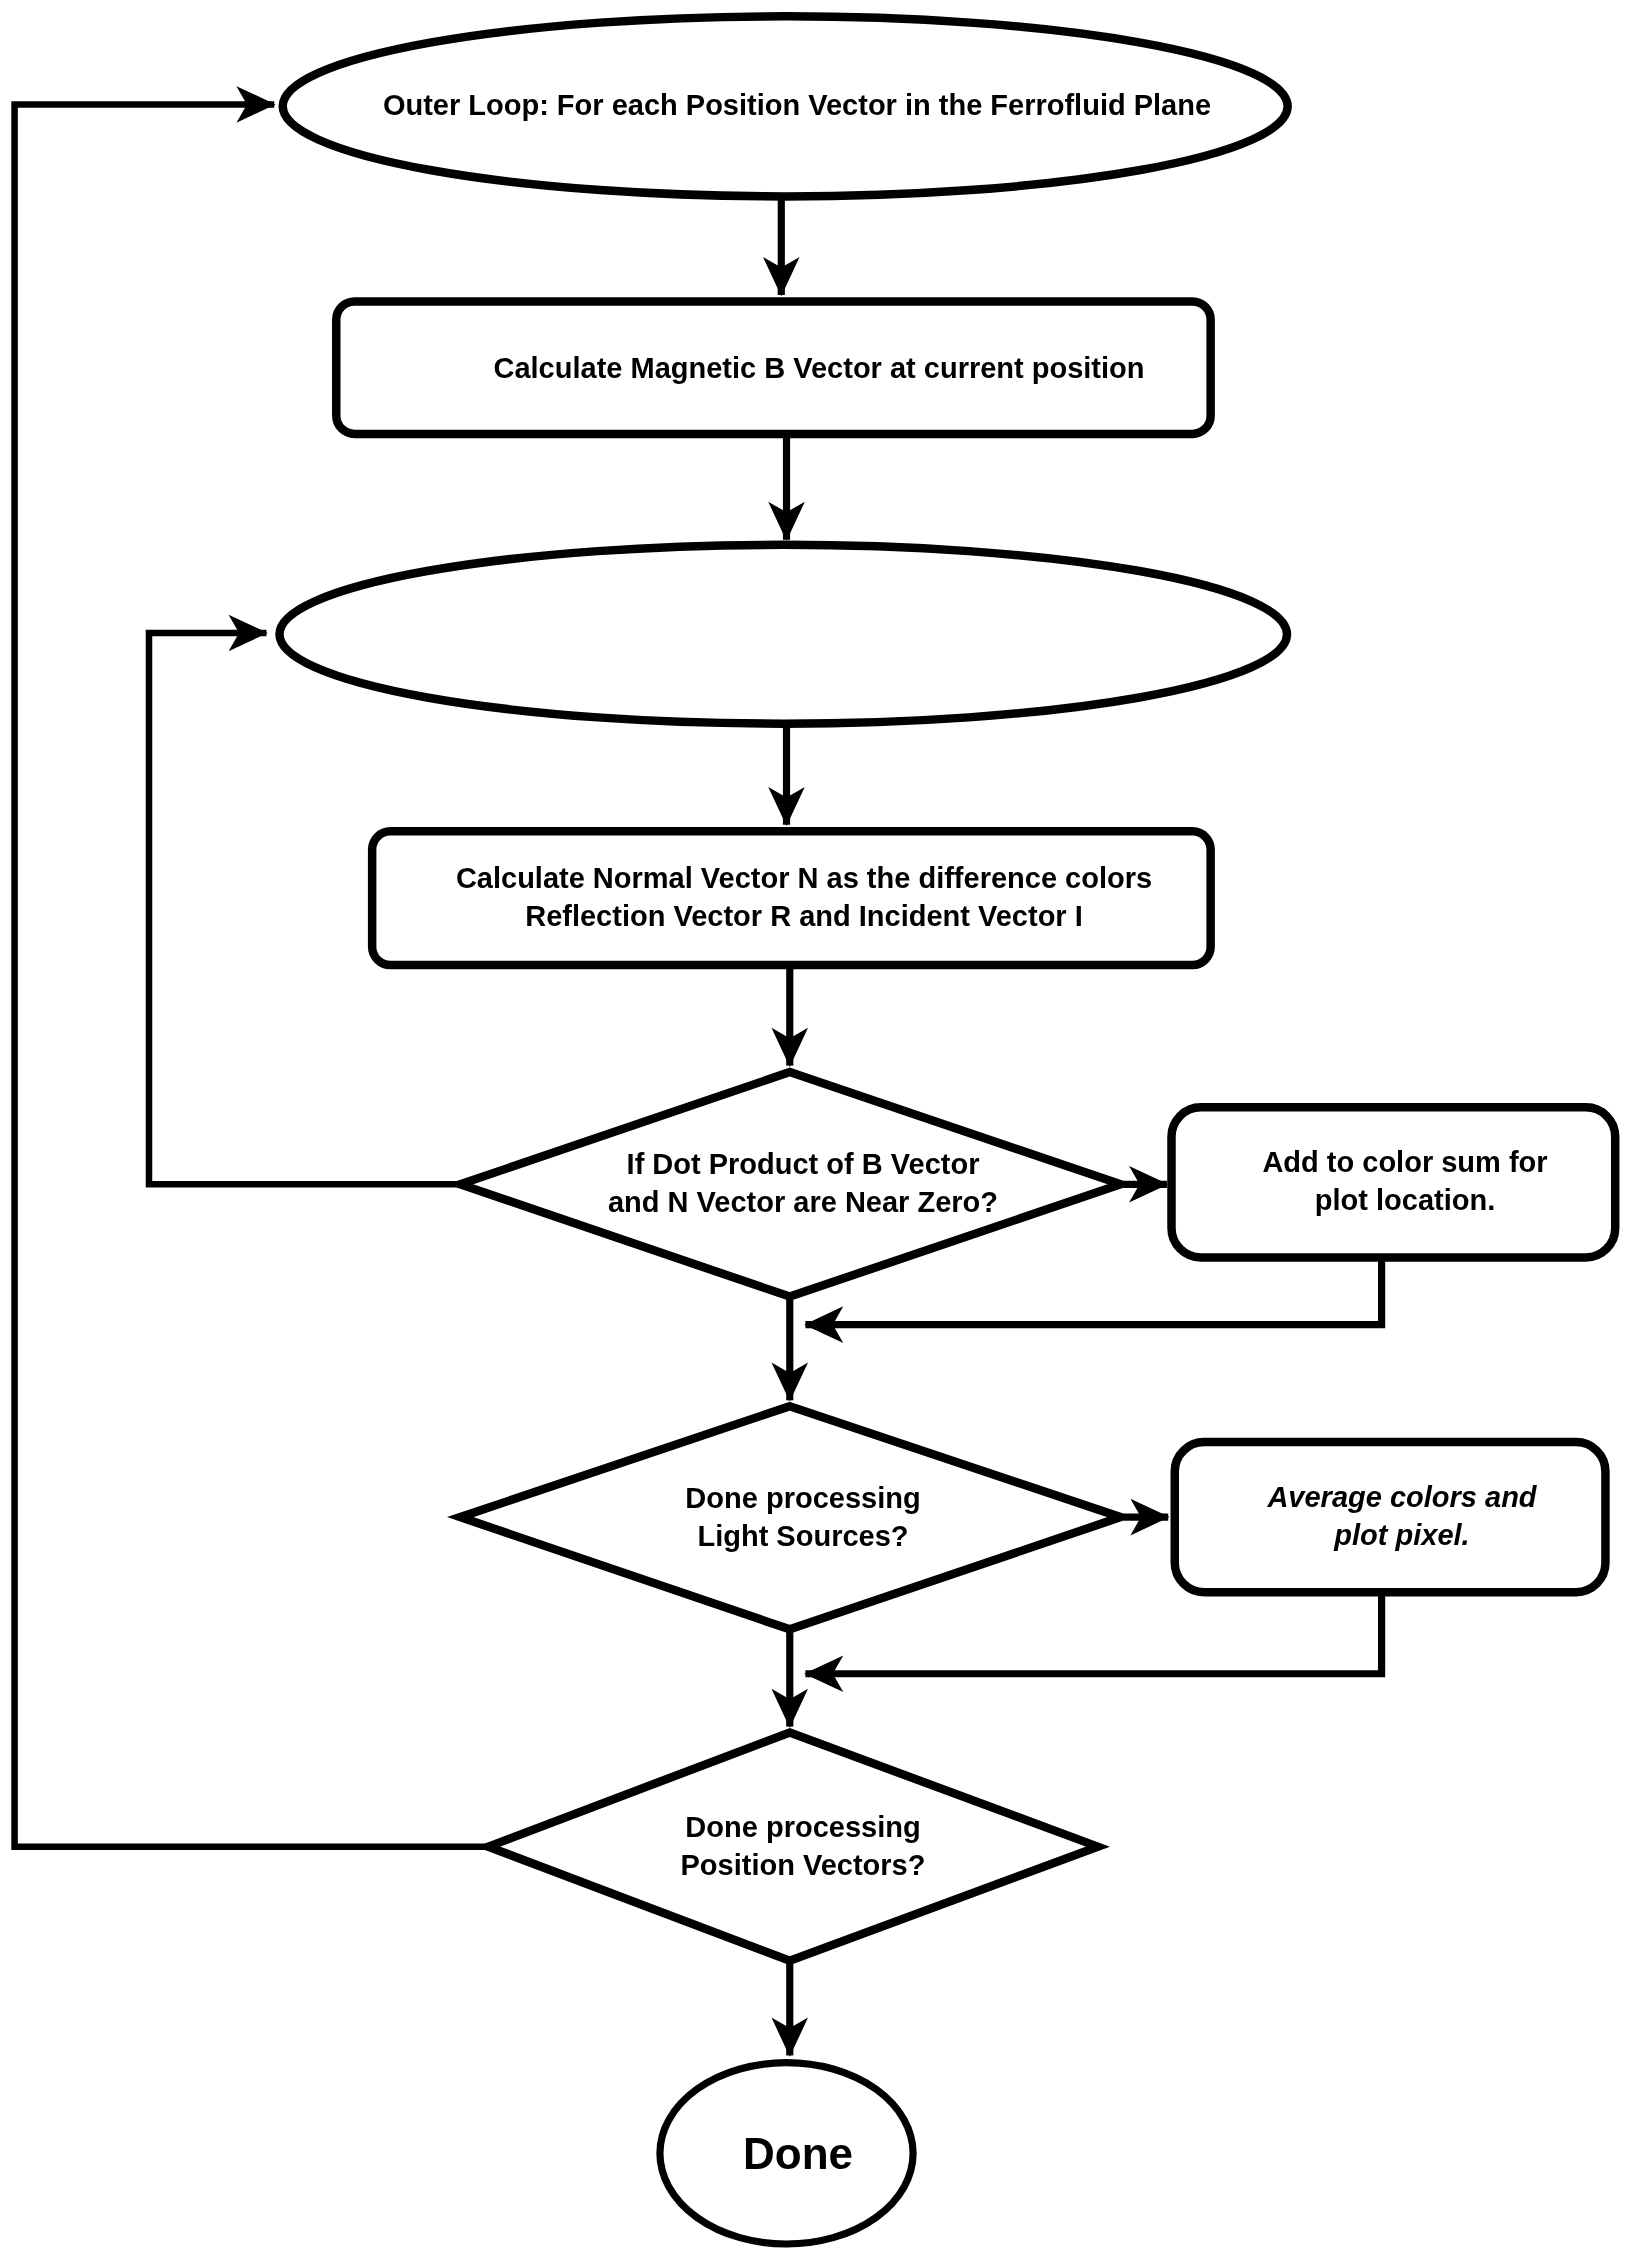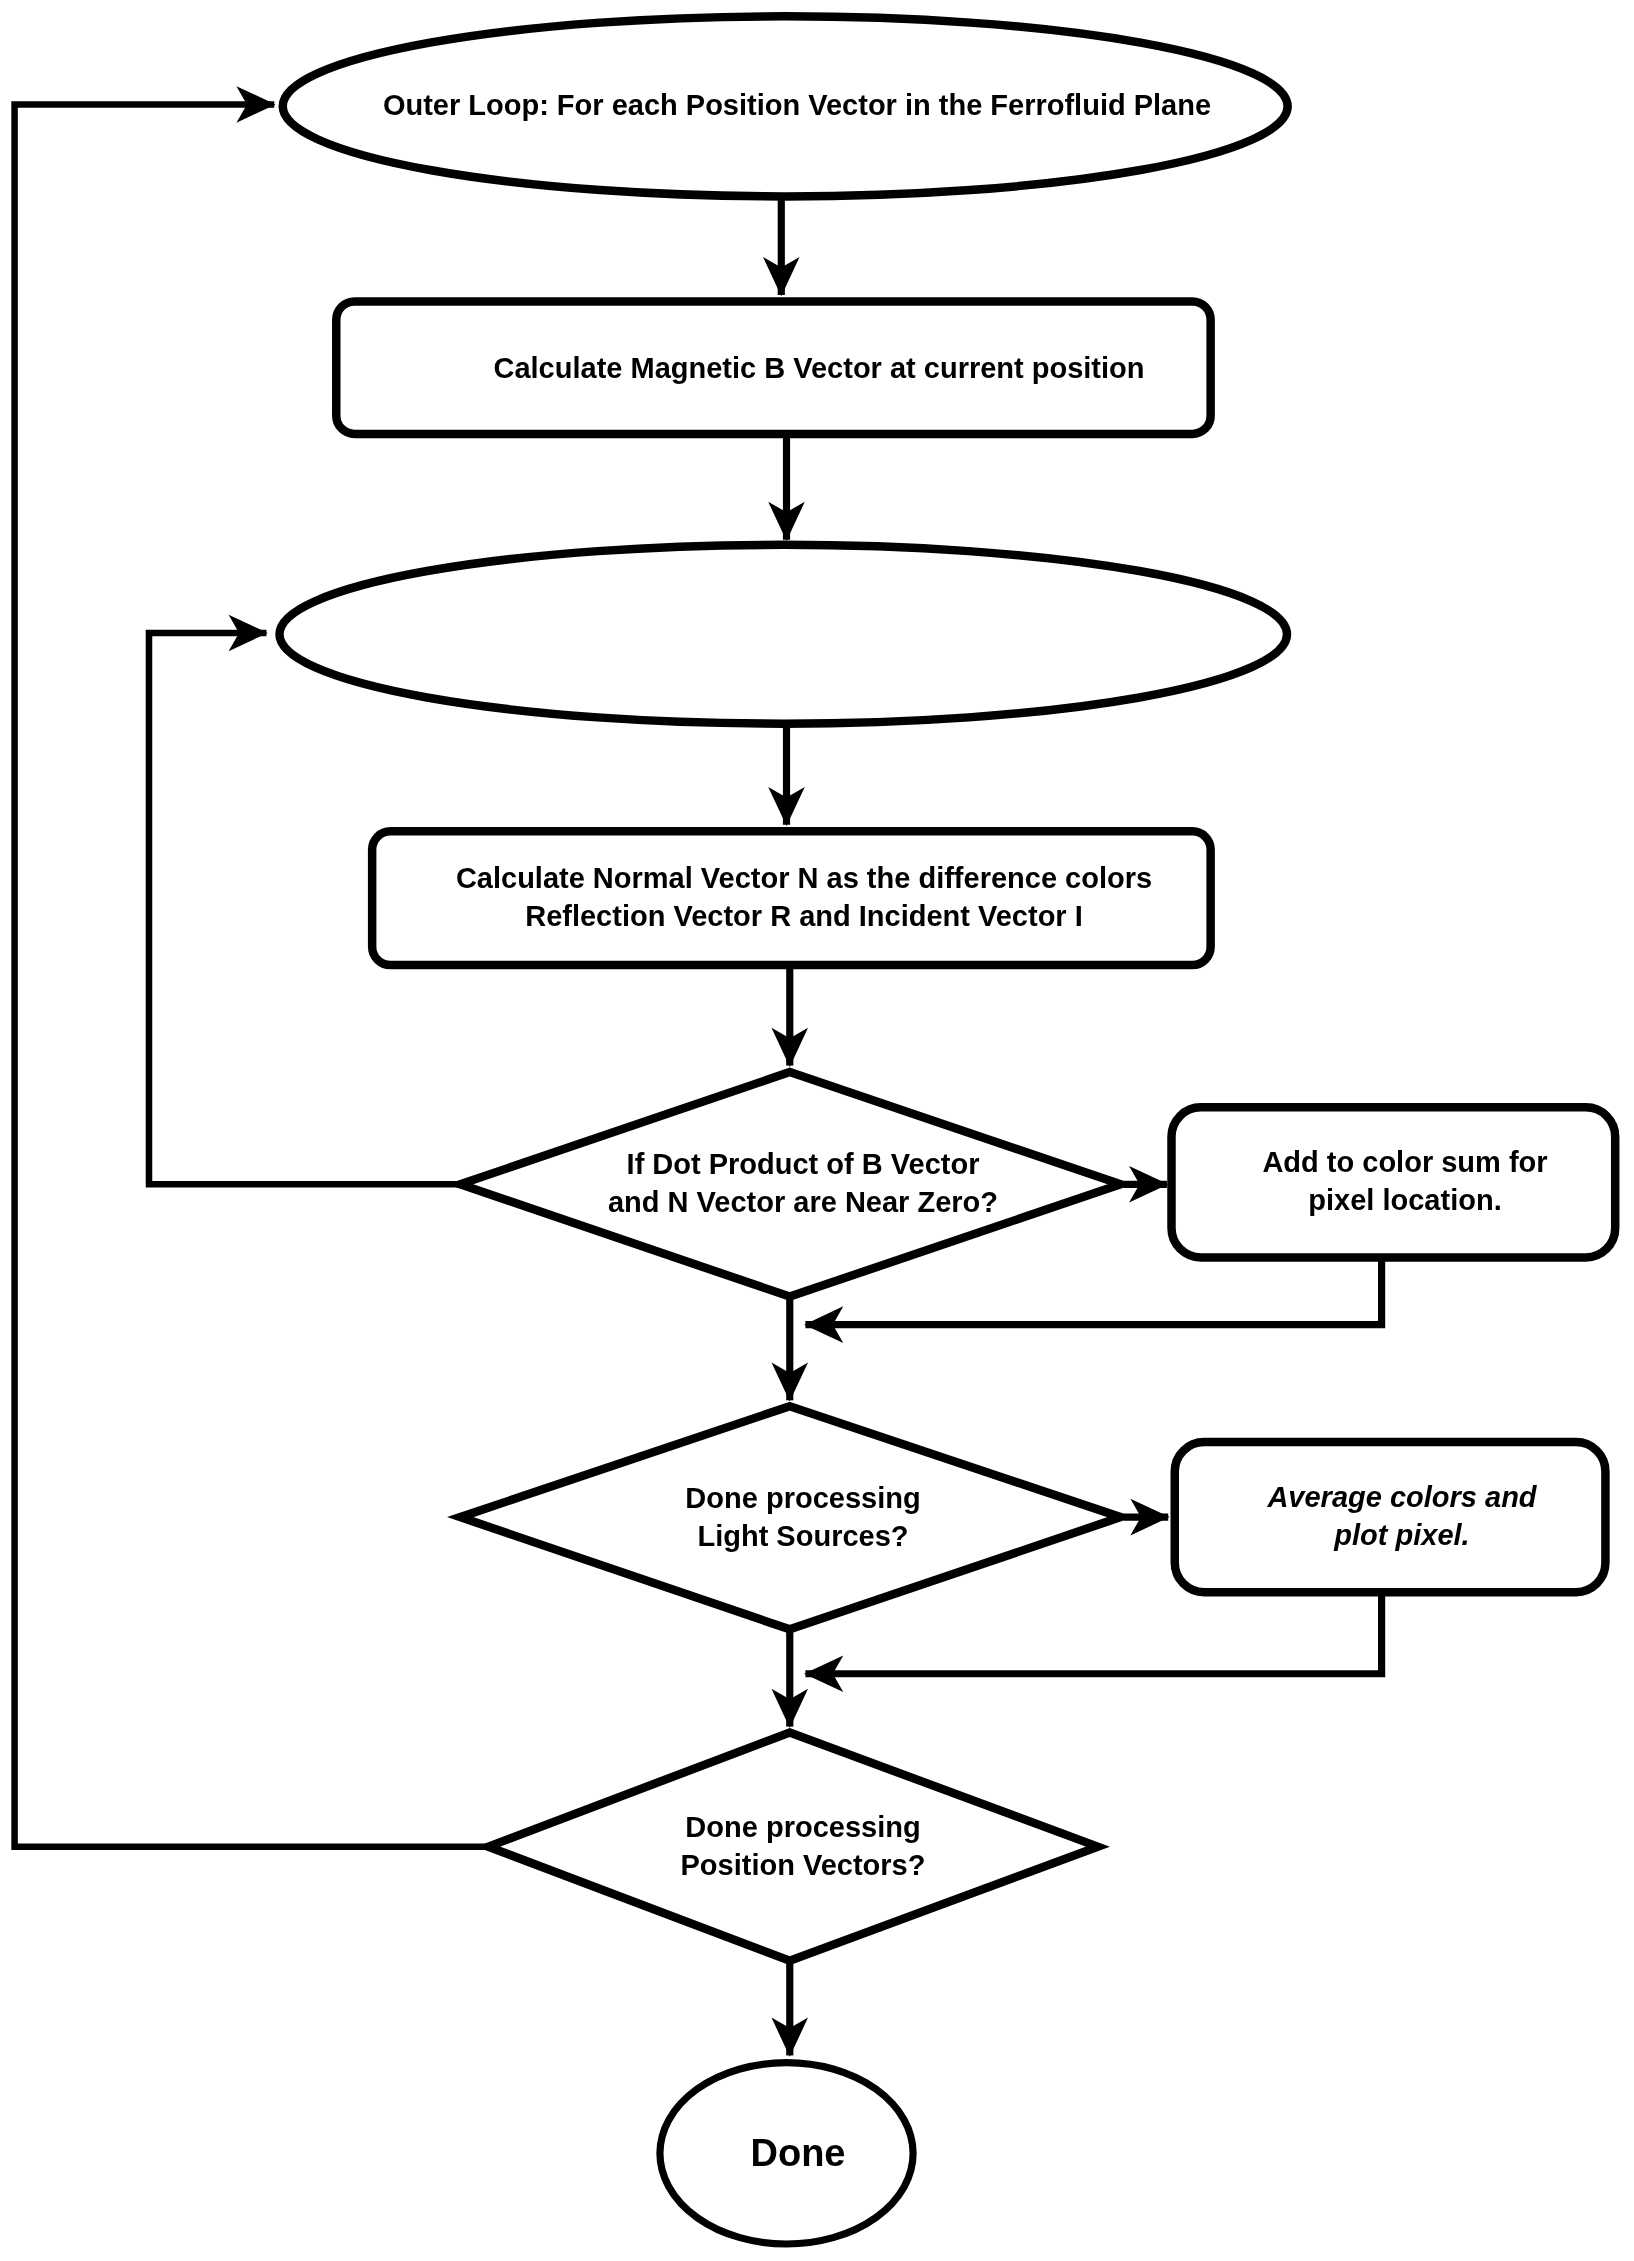--- a/index.html
+++ b/index.html
@@ -19,21 +19,21 @@
     position: absolute;
     transform: translate(-50%, -50%);
     text-align: center;
     font-weight: bold;
     color: #000000;
     font-size: 29px;
     line-height: 1.3;
     white-space: pre-wrap;
     padding-left: 24px;
   }
-  .node-label.terminator-end { font-size: 38px; }
+  .node-label.terminator-end { font-size: 44px; }
 </style>
 </head>
 <body>
 
 <div class="canvas">
 
   <svg class="layer" width="1635" height="2261" viewBox="0 0 2505 3465">
     <defs>
       <marker id="ah" markerUnits="userSpaceOnUse" markerWidth="70" markerHeight="64" refX="60" refY="32" orient="auto">
         <path d="M 2,4 L 62,32 L 2,60 L 18,32 Z" fill="#000000"></path>
@@ -71,21 +71,21 @@
   <div class="node-label" style="left:807px; top:369px;  width:848px;">Calculate Magnetic B Vector at current position</div>
 
 
   <div class="node-label" style="left:792px; top:898px; width:816px;">Calculate Normal Vector N as the difference colors
 Reflection Vector R and Incident Vector I</div>
 
   <div class="node-label" style="left:791px; top:1184px; width:535px;">If Dot Product of B Vector
 and N Vector are Near Zero?</div>
 
   <div class="node-label" style="left:1393px; top:1182px; width:418px;">Add to color sum for
-pixel location.</div>
+plot location.</div>
 
   <div class="node-label" style="left:791px; top:1518px; width:470px;">Done processing
 Light Sources?</div>
 
   <div class="node-label" style="left:1390px; top:1517px; width:405px;font-style:italic;">Average colors and
 plot pixel.</div>
 
   <div class="node-label" style="left:791px; top:1847px; width:470px;">Done processing
 Position Vectors?</div>
 

